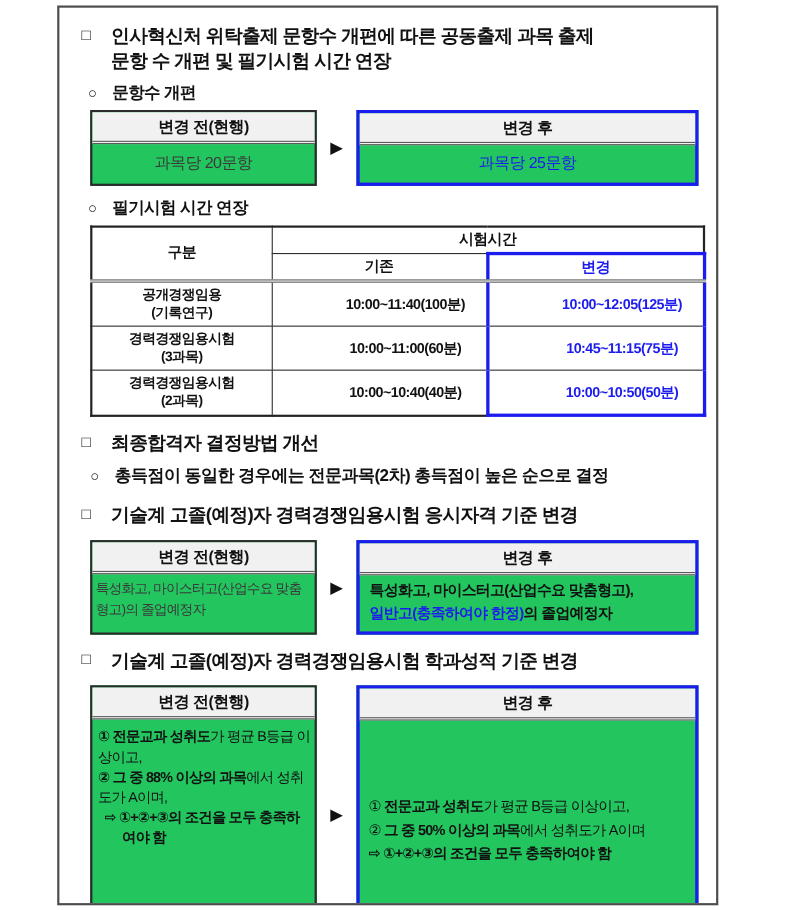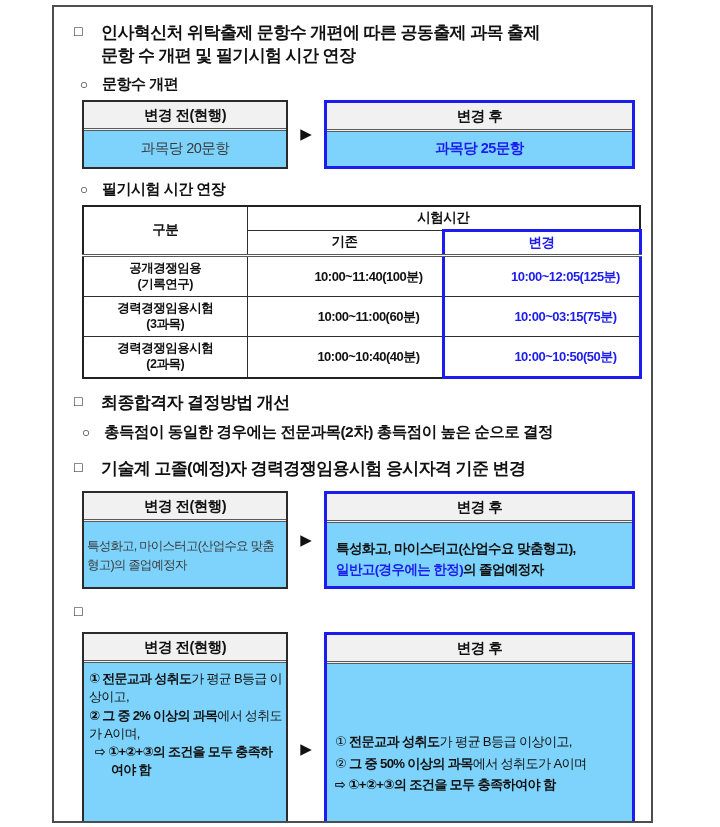--- a/index.html
+++ b/index.html
@@ -21,54 +21,54 @@
   
   .sec{display:flex;font-weight:bold;font-size:17px;line-height:1.38;
        letter-spacing:-0.6px;margin:2px 0 5px 0;}
   .sec .mk{width:27px;flex:none;font-size:14px;padding-top:1px;font-weight:normal;}
   .sub{display:flex;font-weight:bold;font-size:15px;letter-spacing:-0.5px;
        margin:7px 0 6px 6px;align-items:baseline;}
   .sub .mk2{width:22px;flex:none;font-size:13.5px;font-weight:normal;}
   .sub.wide{font-size:15.5px;margin-left:8px;}
   
   .cmp{display:flex;align-items:stretch;margin:0 2px 0 8px;}
-  .box{border:2px solid #2b2b2b;background:#7dd3fc;display:flex;flex-direction:column;}
+  .box{border:2px solid #2b2b2b;background:#22c55e;display:flex;flex-direction:column;}
   .box.after{border:3px solid var(--blue);flex:1;}
   .box.before{width:206px;flex:none;}
   .box-h{background:var(--hbg);text-align:center;font-weight:bold;font-size:14.5px;
          letter-spacing:-0.5px;padding:4px 0 3px;border-bottom:3px double #5a5a5a;}
   .box-b{flex:1;}
   .arrow{width:36px;flex:none;display:flex;align-items:center;justify-content:center;
          font-size:15px;color:#111;}
   
   .t1{margin-bottom:11px;}
   .t1 .box-b{display:flex;align-items:center;justify-content:center;
              font-size:14.5px;letter-spacing:-0.5px;padding:7px 0 8px;}
   .muted{color:#3a3a3a;}
-  .blue-strong{color:var(--blue);font-weight:bold;}
+  .blue-strong{color:var(--blue);font-weight:normal;}
   
   .ttable{border-collapse:collapse;width:557px;margin:1px 0 12px 8px;
           table-layout:fixed;border:2px solid #222;}
   .ttable td{border:1px solid #2e2e2e;text-align:center;font-weight:bold;
              letter-spacing:-0.5px;padding:2px 0;vertical-align:middle;}
   .ttable .c0{width:164px;}.ttable .c1{width:196px;}.ttable .c2{width:197px;}
   .ttable td.hd{font-size:13.5px;padding:2px 0;}
   .ttable td.gb{border-bottom:3px double #5a5a5a;}
   .ttable td.lbl{font-size:12.5px;line-height:1.25;padding:4px 0;}
   .ttable td.tm{font-size:13px;padding-left:48px;}
   .ttable td.bc{border-left:3px solid var(--blue);border-right:3px solid var(--blue);}
   .ttable td.bc-top{border-top:3px solid var(--blue);}
   .ttable td.bc-bot{border-bottom:3px solid var(--blue);}
   .blue-t{color:var(--blue);}
   
   .t3{margin-bottom:12px;}
   .t3 .box-b{font-size:12.5px;letter-spacing:-0.8px;line-height:1.5;}
-  .t3 .before .box-b{color:#3a3a3a;text-align:left;padding:15px 2px 4px 3px;}
+  .t3 .before .box-b{color:#3a3a3a;text-align:left;padding:4px 2px 4px 3px;}
   .t3 .after .box-b{font-weight:bold;font-size:13.5px;letter-spacing:-0.6px;
-                    text-align:left;padding:16px 6px 5px 9px;line-height:1.55;color:#111;}
+                    text-align:left;padding:4px 6px 5px 9px;line-height:1.55;color:#111;}
   
   .t4 .box-b{font-size:13px;letter-spacing:-0.7px;text-align:left;}
   .t4 .before .box-b{padding:7px 4px 7px 5px;line-height:1.4;min-height:198px;}
   .t4 .after .box-b{display:flex;flex-direction:column;justify-content:center;
                     padding:8px 4px 8px 8px;line-height:1.62;min-height:198px;
                     font-size:13.2px;}
   .t4 p{margin:0;}
   .b{font-weight:bold;margin-top:28px;}
   .bluebold{color:var(--blue);font-weight:bold;}
   .hang{padding-left:22px;text-indent:-16px;margin-left:2px;}
@@ -131,21 +131,21 @@
         </td>
         <td class="tm">10:00~11:40(100분)</td>
         <td class="tm bc blue-t">10:00~12:05(125분)</td>
       </tr>
       <tr>
         <td class="lbl">
           <span>경력경쟁임용시험</span><br>
           <span>(3과목)</span>
         </td>
         <td class="tm">10:00~11:00(60분)</td>
-        <td class="tm bc blue-t">10:00~03:15(75분)</td>
+        <td class="tm bc blue-t">10:45~11:15(75분)</td>
       </tr>
       <tr>
         <td class="lbl">
           <span>경력경쟁임용시험</span><br>
           <span>(2과목)</span>
         </td>
         <td class="tm">10:00~10:40(40분)</td>
         <td class="tm bc bc-bot blue-t">10:00~10:50(50분)</td>
       </tr>
     </tbody>
@@ -170,36 +170,37 @@
   <div class="cmp t3">
     <div class="box before">
       <div class="box-h">변경 전(현행)</div>
       <div class="box-b">특성화고, 마이스터고(산업수요 맞춤형고)의 졸업예정자</div>
     </div>
     <div class="arrow">▶</div>
     <div class="box after">
       <div class="box-h">변경 후</div>
       <div class="box-b">
         <span>특성화고, 마이스터고(산업수요 맞춤형고),</span><br>
-        <span class="bluebold">일반고(경우에는 한정)</span><span>의 졸업예정자</span>
+        <span class="bluebold">일반고(충족하여야 한정)</span><span>의 졸업예정자</span>
       </div>
     </div>
   </div>
 
   <div class="sec">
     <span class="mk">□</span>
+    <span class="tx">기술계 고졸(예정)자 경력경쟁임용시험 학과성적 기준 변경</span>
   </div>
   <div class="spacer6"></div>
 
   <div class="cmp t4">
     <div class="box before">
       <div class="box-h">변경 전(현행)</div>
       <div class="box-b">
         <p><span class="b">① 전문교과 성취도</span><span>가 평균 B등급 이상이고,</span></p>
-        <p><span class="b">② 그 중 2% 이상의 과목</span><span>에서 성취도가 A이며,</span></p>
+        <p><span class="b">② 그 중 88% 이상의 과목</span><span>에서 성취도가 A이며,</span></p>
         <p class="hang b">⇨ ①+②+③의 조건을 모두 충족하여야 함</p>
       </div>
     </div>
     <div class="arrow">▶</div>
     <div class="box after">
       <div class="box-h">변경 후</div>
       <div class="box-b">
         <p><span>① </span><span class="b">전문교과 성취도</span><span>가 평균 B등급 이상이고,</span></p>
         <p><span>② </span><span class="b">그 중 50% 이상의 과목</span><span>에서 성취도가 A이며</span></p>
         <p class="b">⇨ ①+②+③의 조건을 모두 충족하여야 함</p>

